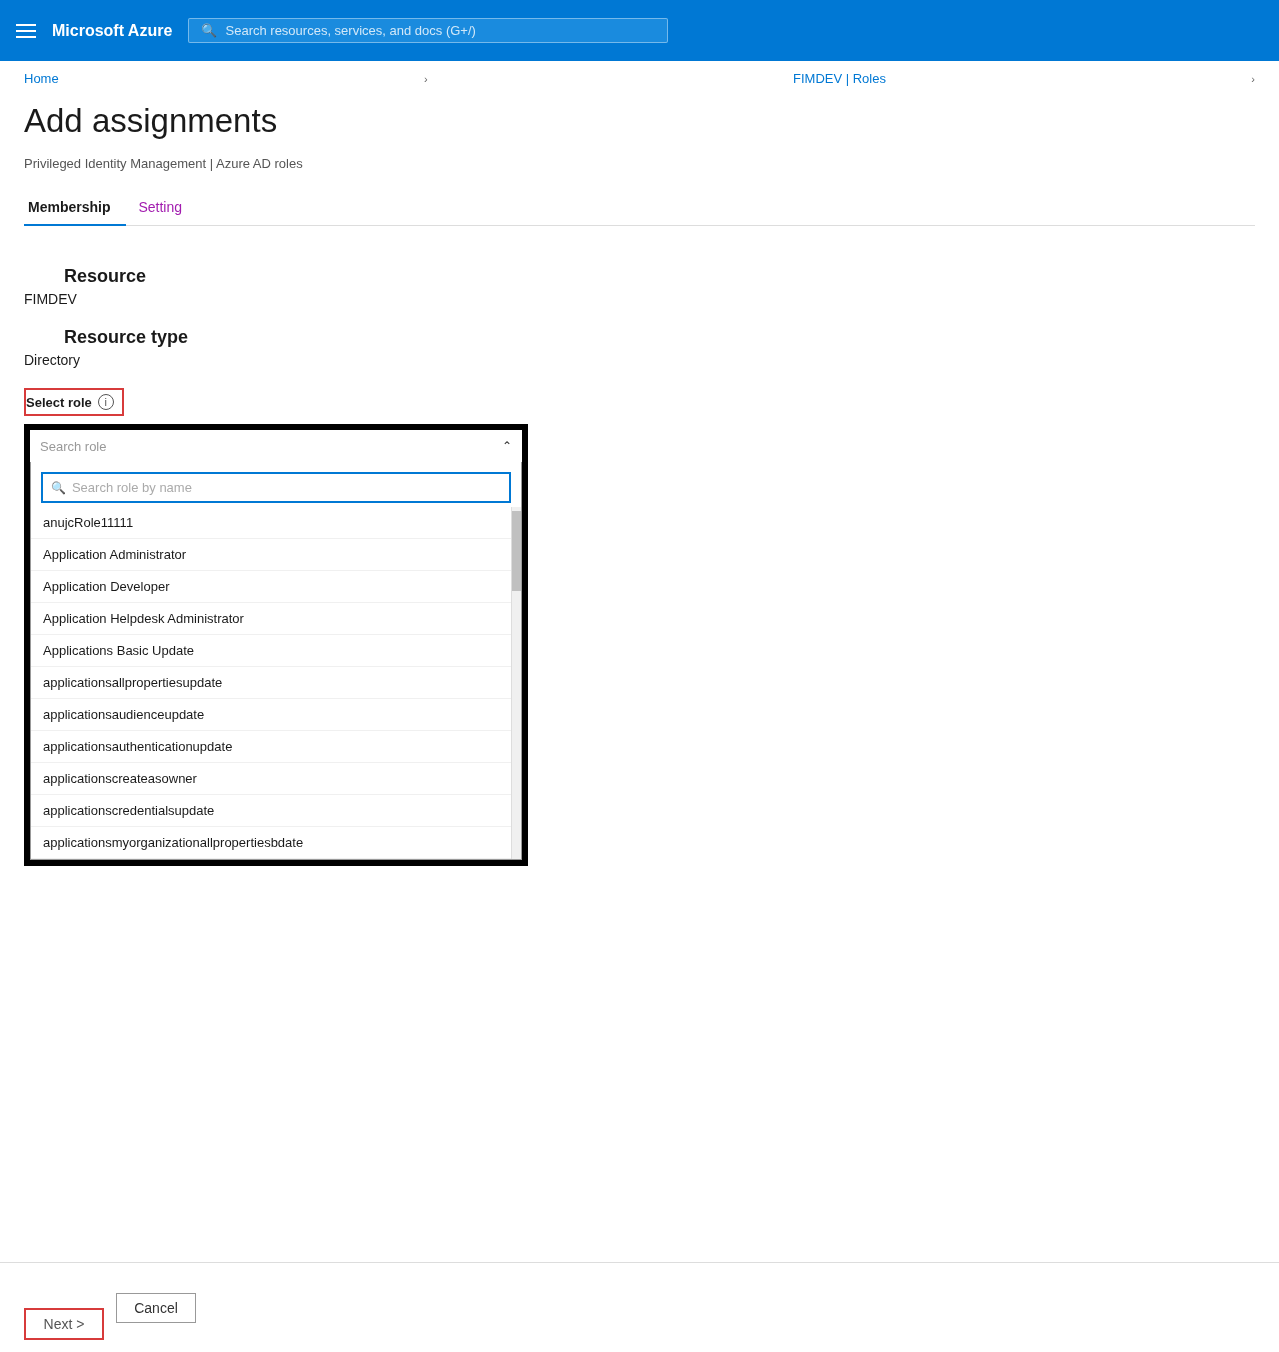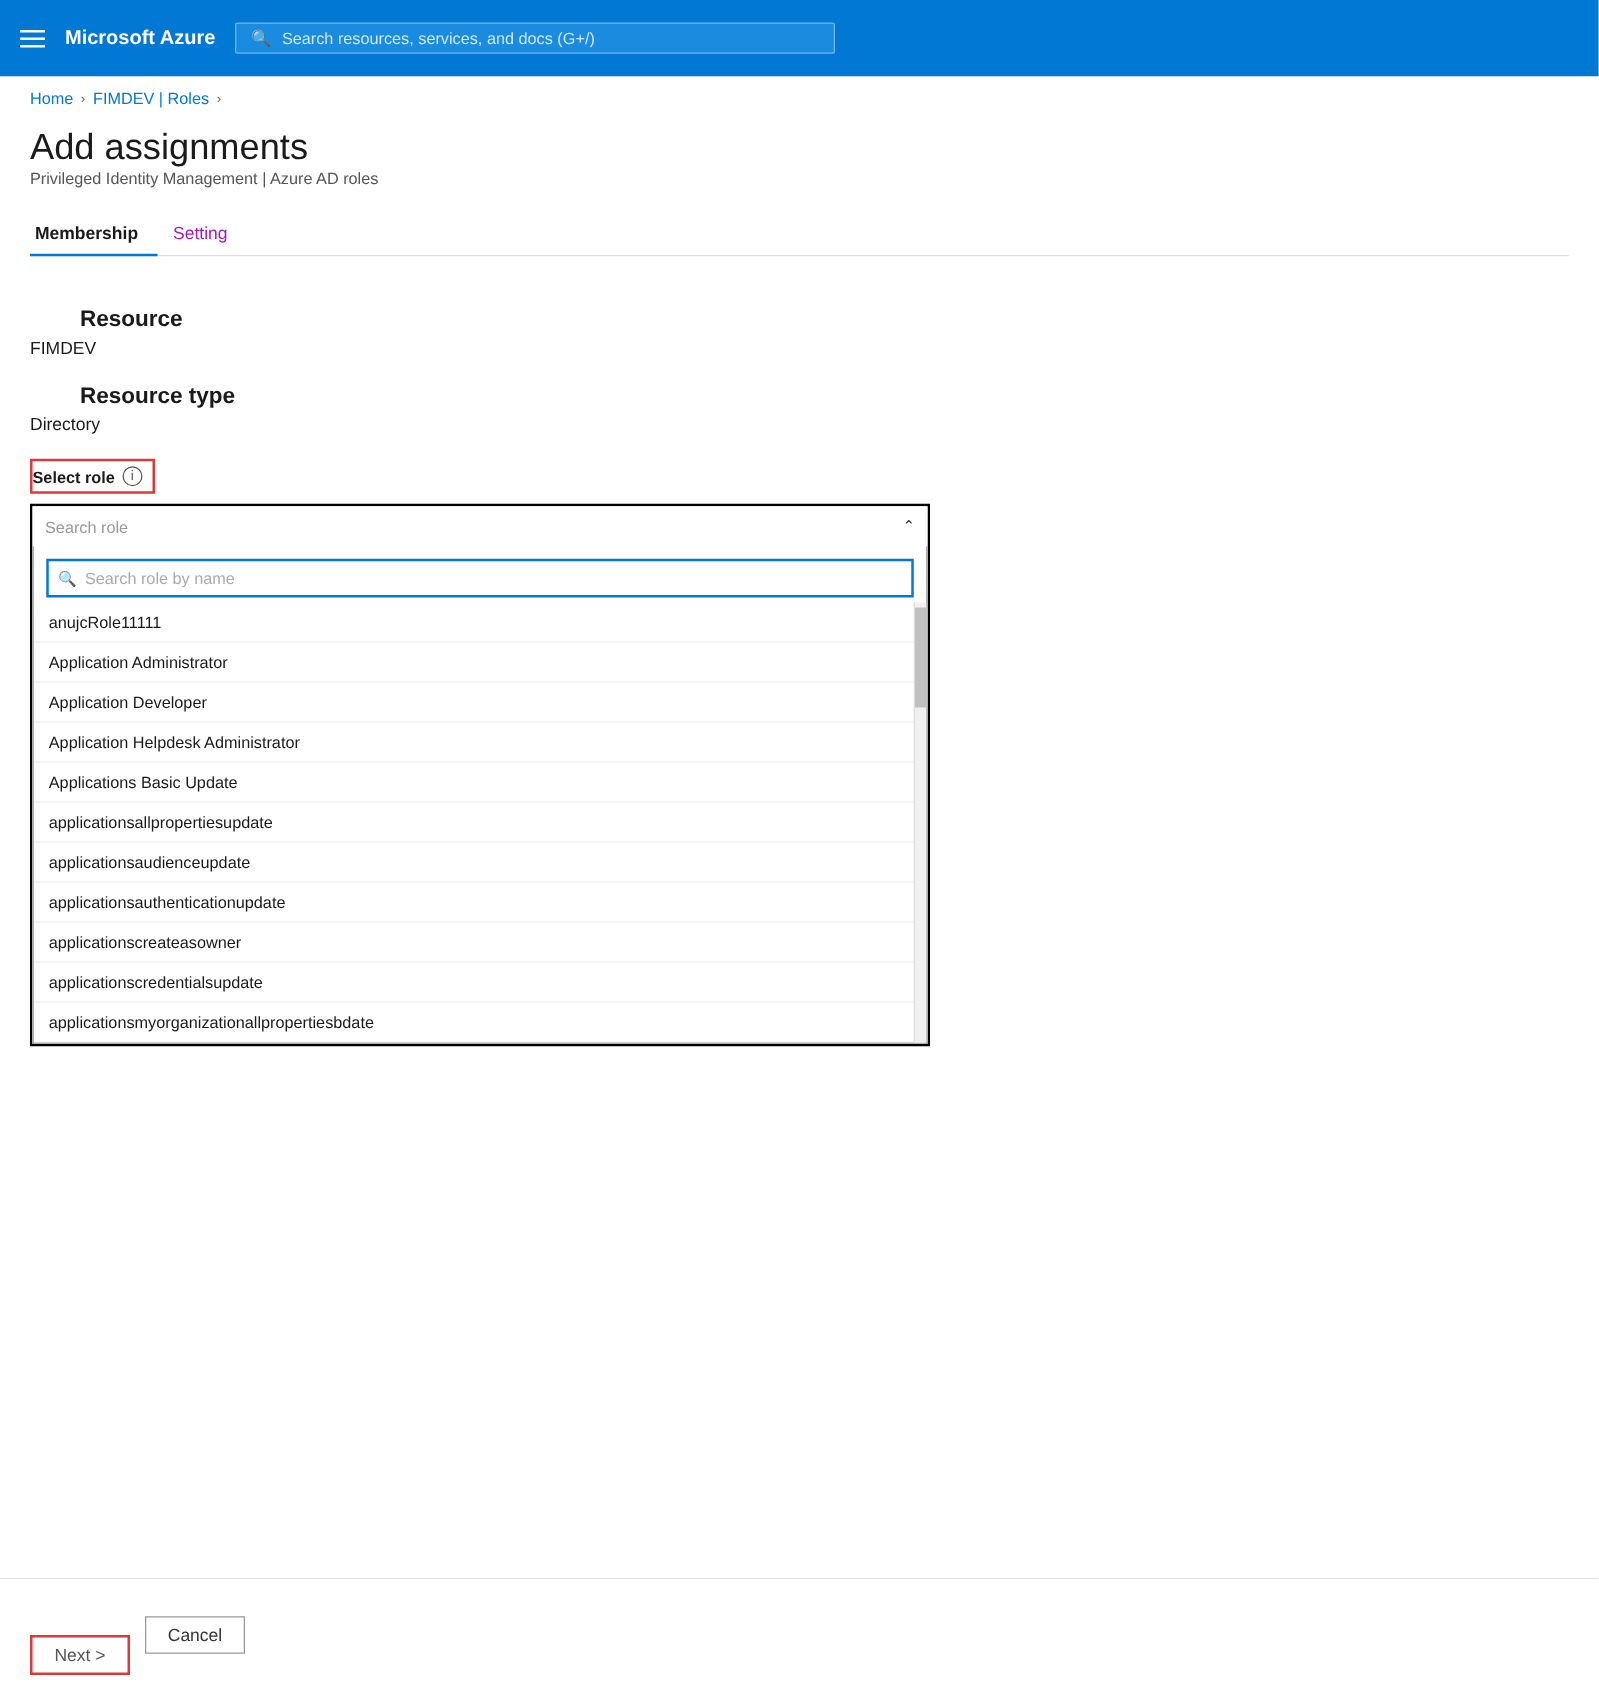--- a/index.html
+++ b/index.html
@@ -32,32 +32,32 @@
     .topbar-search input {
       background: transparent; border: none; outline: none; color: #fff;
       font-size: 13px; width: 100%;
     }
     .topbar-search input::placeholder { color: rgba(255,255,255,0.8); }
     .search-icon-top { color: rgba(255,255,255,0.8); font-size: 13px; }
 
     
     .breadcrumb {
       padding: 10px 24px 4px 24px;
-      display: flex; align-items: center; gap: 6px; font-size: 13px;
+      display: flex; align-items: center; gap: 6px; font-size: 13px; justify-content: space-between;
     }
     .breadcrumb a { color: #0078d4; text-decoration: none; }
     .breadcrumb-sep { color: #666; font-size: 11px; }
 
     
     .main {
       padding: 8px 24px 24px 24px;
     }
 
     .page-title {
-      font-size: 29px; font-weight: 300; color: #1a1a1a; margin-bottom: 0; margin-top: 4px;
+      font-size: 33px; font-weight: 300; color: #1a1a1a; margin-bottom: 16px; margin-top: 4px;
     }
     .page-subtitle {
       font-size: 13px; color: #555; margin-bottom: 20px;
     }
 
     
     .tabs {
       display: flex; border-bottom: 1px solid #ddd; margin-bottom: 40px;
     }
     .tab {
@@ -77,21 +77,21 @@
     .field-label { font-size: 18px; font-weight: 600; color: #1a1a1a; margin-bottom: 4px; padding-left: 40px; }
     .field-value { font-size: 14px; color: #1a1a1a; }
     .info-icon {
       width: 16px; height: 16px; border-radius: 50%;
       border: 1px solid #555; display: inline-flex; align-items: center;
       justify-content: center; font-size: 11px; color: #555; cursor: pointer;
     }
 
     
     .dropdown-container {
-      width: 720px; border: 2px solid #000000; position: relative;
+      width: 504px; border: 6px solid #000000; position: relative;
     }
     .dropdown-trigger {
       display: flex; align-items: center; justify-content: space-between;
       padding: 6px 10px; background: #fff; cursor: pointer; min-height: 32px;
     }
     .dropdown-trigger-text { font-size: 13px; color: #999; }
     .chevron-up {
       font-size: 12px; color: #333;
     }
 

